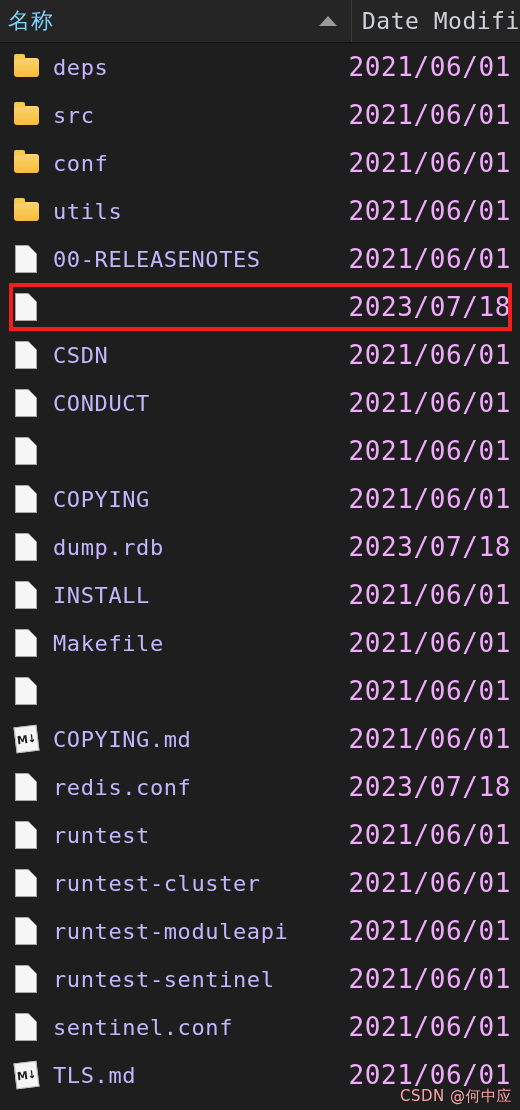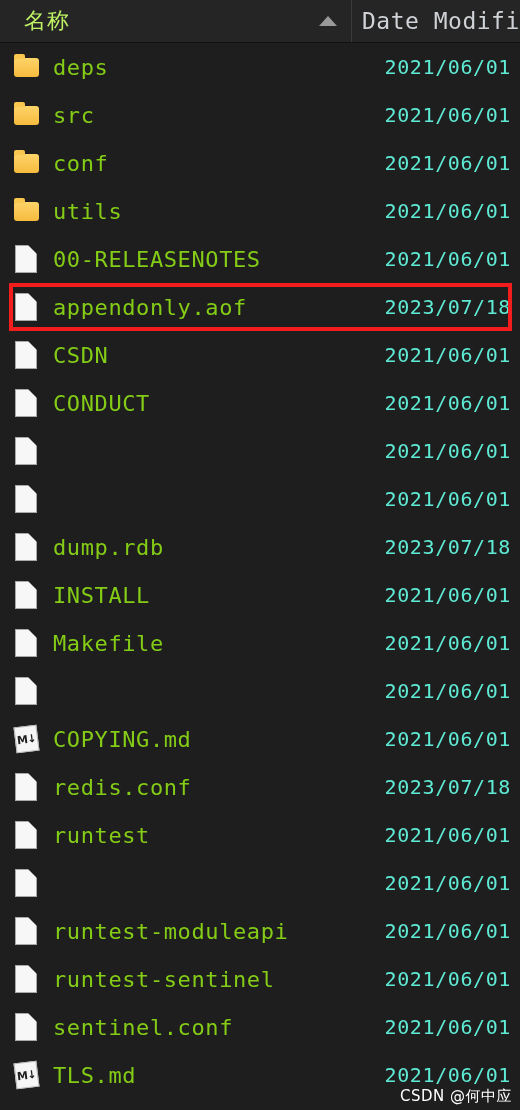--- a/index.html
+++ b/index.html
@@ -34,24 +34,24 @@
   .col-name {
     position: relative;
     width: 352px;
     height: 100%;
     display: flex;
     align-items: center;
     box-sizing: border-box;
     border-right: 1px solid #3a3a3a;
   }
   .col-name-label {
-    padding-left: 24px;
+    padding-left: 8px;
     font-family: "DejaVu Sans", "Liberation Sans", sans-serif;
     font-size: 22px;
-    color: #bef264;
+    color: #7dd3fc;
     letter-spacing: 1px;
   }
   .sort-arrow {
     position: absolute;
     right: 14px;
     top: 50%;
     transform: translateY(-50%);
     width: 0;
     height: 0;
     border-left: 9px solid transparent;
@@ -88,29 +88,29 @@
   .row-icon {
     position: relative;
     width: 26px;
     height: 30px;
     margin-left: 14px;
     flex: 0 0 auto;
   }
   .row-name {
     margin-left: 13px;
     font-size: 22px;
-    color: #84cc16;
+    color: #c4b5fd;
     letter-spacing: 0.6px;
     white-space: nowrap;
   }
   .row-date {
     position: absolute;
     right: 9px;
-    font-size: 20px;
-    color: #5eead4;
+    font-size: 26px;
+    color: #f0abfc;
     letter-spacing: 0.6px;
     white-space: nowrap;
   }
 
   
   .icon-folder {
     position: absolute;
     left: 0;
     top: 6px;
     width: 25px;
@@ -196,21 +196,21 @@
     pointer-events: none;
   }
 
   
   .watermark {
     position: absolute;
     right: 8px;
     bottom: 4px;
     font-family: "DejaVu Sans", "Liberation Sans", sans-serif;
     font-size: 15px;
-    color: #ffffff;
+    color: #fca5a5;
     letter-spacing: 0.5px;
     white-space: nowrap;
   }
 </style>
 </head>
 <body>
 
 <div id="app">
 
   <div class="col-header">
@@ -256,21 +256,20 @@
         <div class="row-icon">
           <div class="icon-file"></div>
         </div>
         <span class="row-name">00-RELEASENOTES</span>
         <span class="row-date">2021/06/01</span>
       </div>
       <div class="row">
         <div class="row-icon">
           <div class="icon-file"></div>
         </div>
-        <span class="row-name">appendonly.aof</span>
         <span class="row-date">2023/07/18</span>
       </div>
       <div class="row">
         <div class="row-icon">
           <div class="icon-file"></div>
         </div>
         <span class="row-name">CSDN</span>
         <span class="row-date">2021/06/01</span>
       </div>
       <div class="row">
@@ -283,20 +282,21 @@
       <div class="row">
         <div class="row-icon">
           <div class="icon-file"></div>
         </div>
         <span class="row-date">2021/06/01</span>
       </div>
       <div class="row">
         <div class="row-icon">
           <div class="icon-file"></div>
         </div>
+        <span class="row-name">COPYING</span>
         <span class="row-date">2021/06/01</span>
       </div>
       <div class="row">
         <div class="row-icon">
           <div class="icon-file"></div>
         </div>
         <span class="row-name">dump.rdb</span>
         <span class="row-date">2023/07/18</span>
       </div>
       <div class="row">
@@ -339,20 +339,21 @@
         <div class="row-icon">
           <div class="icon-file"></div>
         </div>
         <span class="row-name">runtest</span>
         <span class="row-date">2021/06/01</span>
       </div>
       <div class="row">
         <div class="row-icon">
           <div class="icon-file"></div>
         </div>
+        <span class="row-name">runtest-cluster</span>
         <span class="row-date">2021/06/01</span>
       </div>
       <div class="row">
         <div class="row-icon">
           <div class="icon-file"></div>
         </div>
         <span class="row-name">runtest-moduleapi</span>
         <span class="row-date">2021/06/01</span>
       </div>
       <div class="row">

